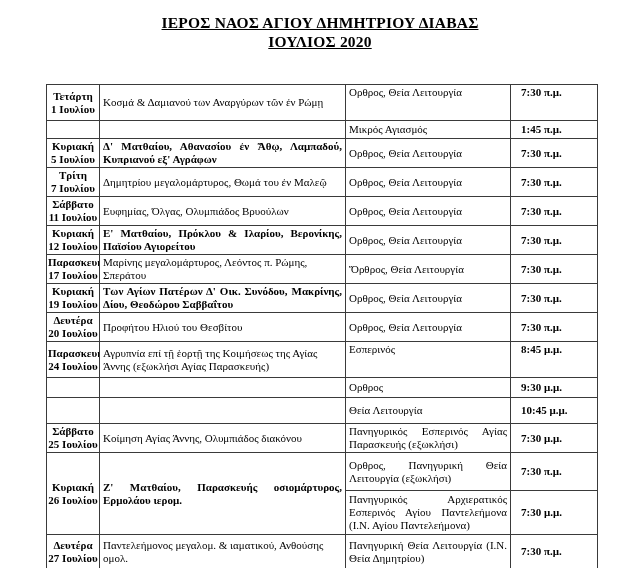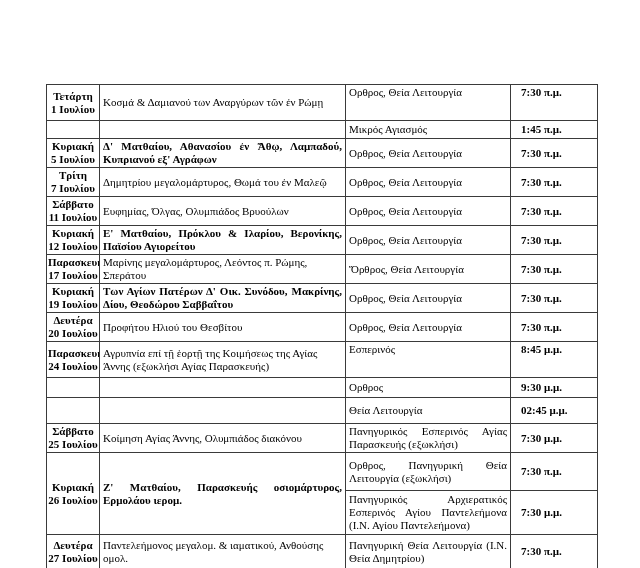--- a/index.html
+++ b/index.html
@@ -75,20 +75,22 @@
   tr.h34 { height: 34px; }
   tr.h38 { height: 38px; }
   tr.h44 { height: 44px; }
 </style>
 </head>
 <body>
 
 <div class="page">
 
   <div class="title-block">
+    <div class="title-line">ΙΕΡΟΣ ΝΑΟΣ ΑΓΙΟΥ ΔΗΜΗΤΡΙΟΥ ΔΙΑΒΑΣ</div>
+    <div class="title-line">ΙΟΥΛΙΟΣ 2020</div>
   </div>
 
   <table class="schedule">
     <colgroup>
       <col style="width:53px">
         <col style="width:246px">
         <col style="width:165px">
         <col style="width:87px">
     </colgroup>
     <tbody>
@@ -191,21 +193,21 @@
       <tr class="h20">
         <td class="date-cell"></td>
         <td class="feast-cell"></td>
         <td class="service-cell">Ορθρος</td>
         <td class="time-cell">9:30 μ.μ.</td>
       </tr>
       <tr class="h26">
         <td class="date-cell"></td>
         <td class="feast-cell"></td>
         <td class="service-cell">Θεία Λειτουργία</td>
-        <td class="time-cell">02:45 μ.μ.</td>
+        <td class="time-cell">10:45 μ.μ.</td>
       </tr>
 
       <tr class="h28">
         <td class="date-cell">
           <div>Σάββατο</div>
           <div>25 Ιουλίου</div>
         </td>
         <td class="feast-cell">Κοίμηση Αγίας Άννης, Ολυμπιάδος διακόνου</td>
         <td class="service-cell">Πανηγυρικός Εσπερινός Αγίας Παρασκευής (εξωκλήσι)</td>
         <td class="time-cell">7:30 μ.μ.</td>

